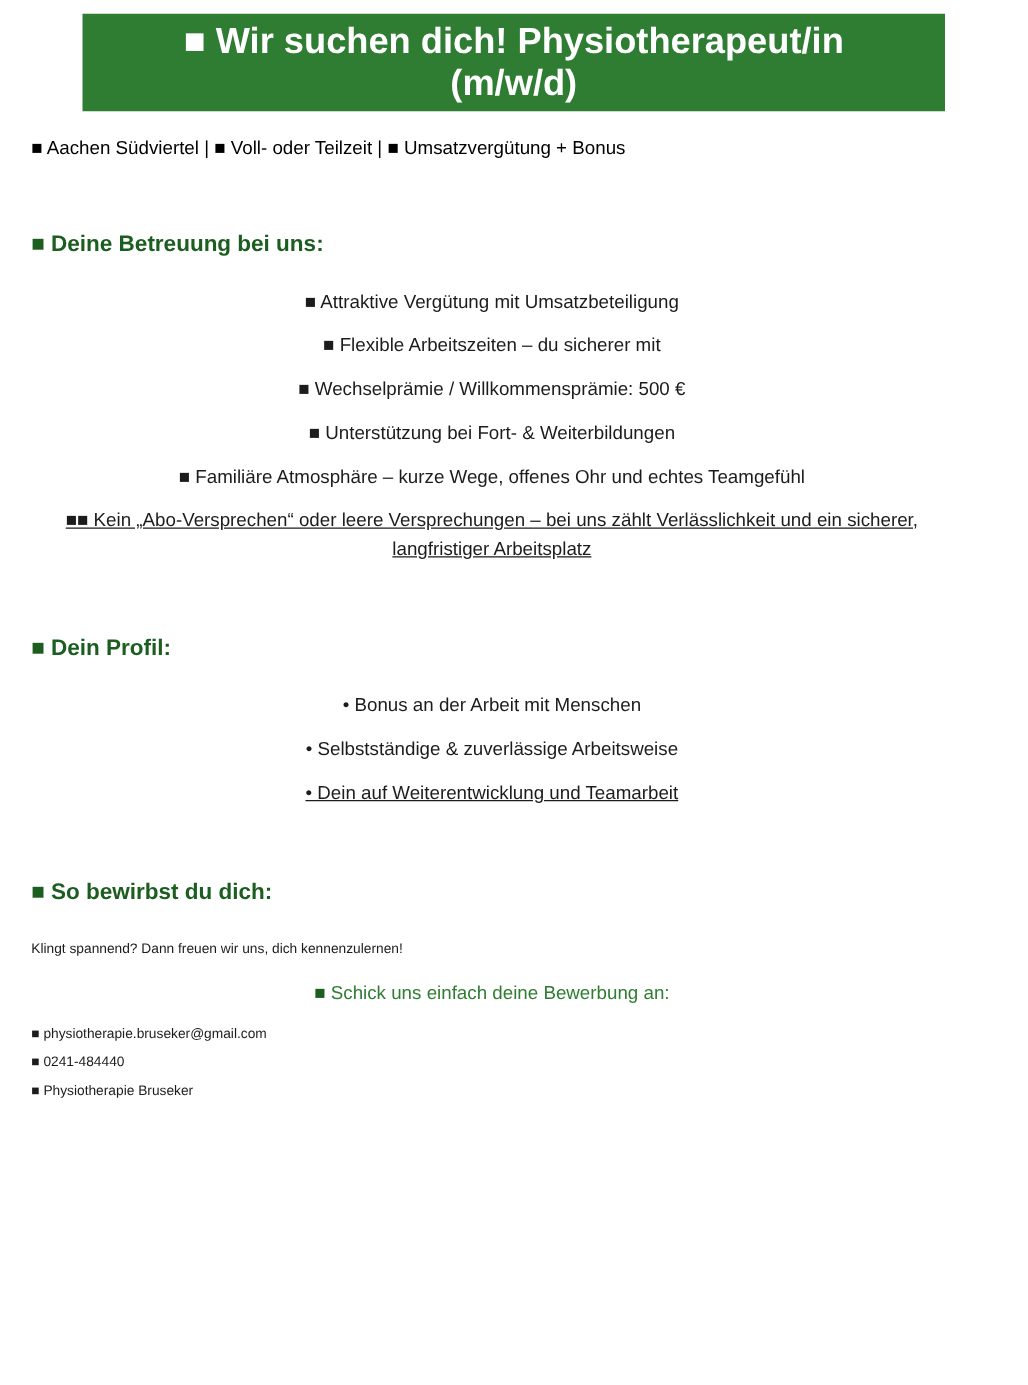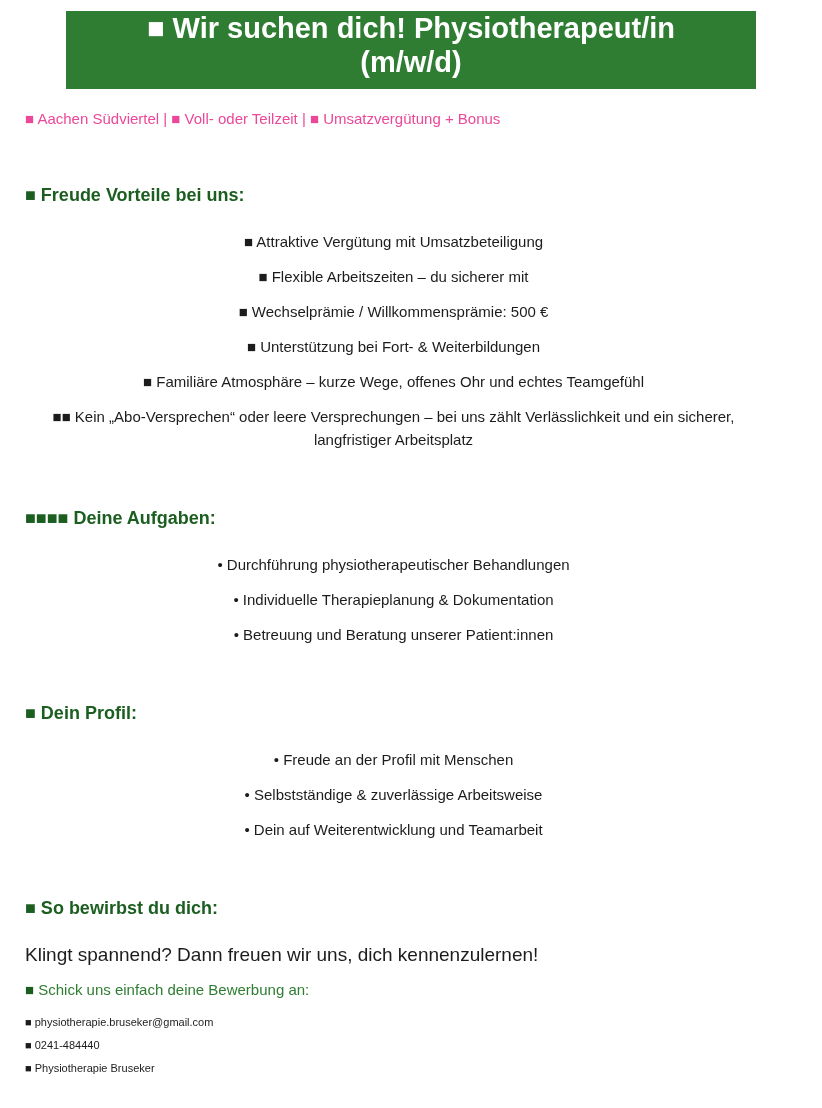--- a/index.html
+++ b/index.html
@@ -14,59 +14,61 @@
   }
   .banner {
     margin: 11px auto 0 auto;
     width: 690px;
     height: 78px;
     background: #2e7d32;
     color: #ffffff;
     display: flex;
     flex-direction: column;
     align-items: center;
+    justify-content: center;
     text-align: center;
     font-weight: bold;
     font-size: 29px;
     line-height: 34px;
   }
   .meta {
     margin: 21px 30px 0 25px;
     font-size: 15px;
     line-height: 18px;
-    color: #ec4899;
+    color: #000000;
   }
   section {
     margin: 57px 60px 0 25px;
   }
   .sec-h {
     font-size: 18px;
     line-height: 21px;
     font-weight: bold;
     color: #1b5e20;
   }
   .items { margin-top: 24px; max-width: 737px; text-align: center; }
   .item {
     font-size: 15px;
     line-height: 23px;
     margin-bottom: 12px;
     color: #1c1c1c;
   }
-  .item:last-child { margin-bottom: 0; }
+  .item:last-child { margin-bottom: 0; text-decoration: underline; }
   .intro {
     margin-top: 24px;
-    font-size: 19px;
+    font-size: 11px;
     line-height: 23px;
     color: #1c1c1c;
   }
   .cta {
     margin-top: 12px;
     font-size: 15px;
     line-height: 23px;
     color: #2e7d32;
+    text-align: center;
   }
   .cta .cta-marker { color: #1b5e20; }
   .contacts { margin-top: 10px; }
   .contact-line {
     font-size: 11px;
     line-height: 23px;
     color: #1c1c1c;
   }
 </style>
 </head>
@@ -75,44 +77,36 @@
 <div class="page">
 
   <header class="banner">
     <div class="banner-line">■ Wir suchen dich! Physiotherapeut/in</div>
     <div class="banner-line">(m/w/d)</div>
   </header>
 
   <p class="meta">■ Aachen Südviertel | ■ Voll- oder Teilzeit | ■ Umsatzvergütung + Bonus</p>
 
   <section>
-    <h2 class="sec-h">■ Freude Vorteile bei uns:</h2>
+    <h2 class="sec-h">■ Deine Betreuung bei uns:</h2>
     <div class="items">
       <p class="item">■ Attraktive Vergütung mit Umsatzbeteiligung</p>
       <p class="item">■ Flexible Arbeitszeiten – du sicherer mit</p>
       <p class="item">■ Wechselprämie / Willkommensprämie: 500 €</p>
       <p class="item">■ Unterstützung bei Fort- &amp; Weiterbildungen</p>
       <p class="item">■ Familiäre Atmosphäre – kurze Wege, offenes Ohr und echtes Teamgefühl</p>
       <p class="item">■■ Kein „Abo-Versprechen“ oder leere Versprechungen – bei uns zählt Verlässlichkeit und ein sicherer, langfristiger Arbeitsplatz</p>
     </div>
   </section>
 
-  <section>
-    <h2 class="sec-h">■■■■ Deine Aufgaben:</h2>
-    <div class="items">
-      <p class="item">• Durchführung physiotherapeutischer Behandlungen</p>
-      <p class="item">• Individuelle Therapieplanung &amp; Dokumentation</p>
-      <p class="item">• Betreuung und Beratung unserer Patient:innen</p>
-    </div>
-  </section>
 
   <section>
     <h2 class="sec-h">■ Dein Profil:</h2>
     <div class="items">
-      <p class="item">• Freude an der Profil mit Menschen</p>
+      <p class="item">• Bonus an der Arbeit mit Menschen</p>
       <p class="item">• Selbstständige &amp; zuverlässige Arbeitsweise</p>
       <p class="item">• Dein auf Weiterentwicklung und Teamarbeit</p>
     </div>
   </section>
 
   <section>
     <h2 class="sec-h">■ So bewirbst du dich:</h2>
     <p class="intro">Klingt spannend? Dann freuen wir uns, dich kennenzulernen!</p>
     <p class="cta"><span class="cta-marker">■</span> <span>Schick uns einfach deine Bewerbung an:</span></p>
     <div class="contacts">

